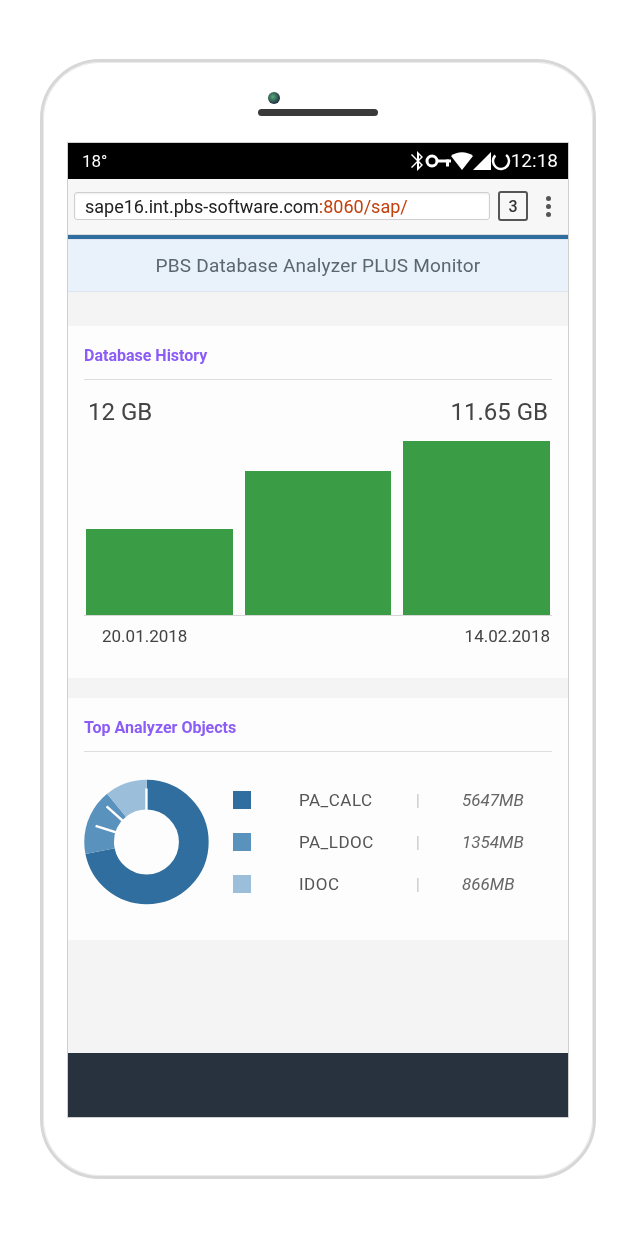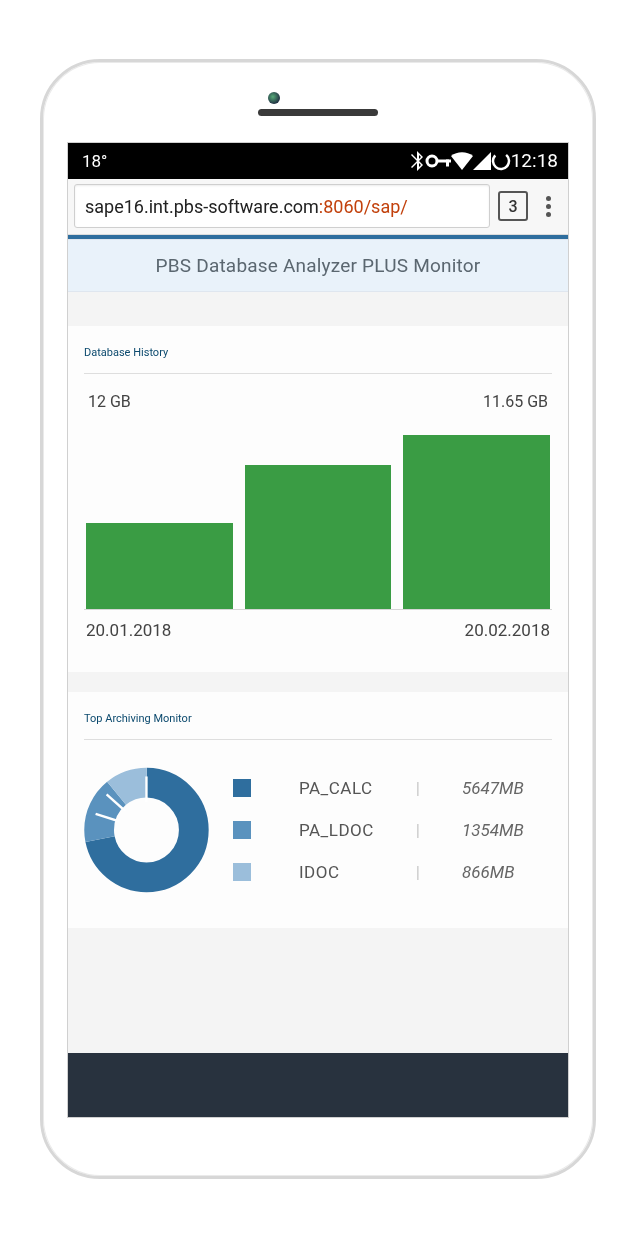--- a/index.html
+++ b/index.html
@@ -67,21 +67,21 @@
   .browserbar {
     height: 56px;
     background: #f7f7f7;
     border-bottom: 1px solid #dcdcdc;
     display:flex; align-items:center;
     padding: 0 8px 0 6px;
     gap: 8px;
   }
   .urlbox {
     flex:1;
-    height: 44px;
+    height: 28px;
     background:#fff;
     border:1px solid #cfcfcf;
     border-radius:3px;
     display:flex; align-items:center;
     padding:0 10px;
     font-size:18px;
     color:#333;
     white-space:nowrap; overflow:hidden;
     box-shadow: 0 1px 2px rgba(0,0,0,.08) inset;
   }
@@ -108,39 +108,39 @@
     font-size:19px;
     letter-spacing:.2px;
   }
   .section {
     background:#fdfdfd;
     margin: 14px 0 0 0;
     padding: 20px 16px 28px 16px;
   }
   .section + .section { margin-top: 20px; }
   .section-title {
-    color:#0c4a6e;
-    font-weight:400;
-    font-size:11px;
+    color:#8b5cf6;
+    font-weight:700;
+    font-size:16px;
     padding-bottom:14px;
     border-bottom:1px solid #dedede;
   }
   
   .barchart { position:relative; height:260px; margin-top:10px; }
-  .bar-labels-top { display:flex; justify-content:space-between; font-size:16px; color:#444; padding:8px 4px 4px 4px;text-align:right; }
+  .bar-labels-top { display:flex; justify-content:space-between; font-size:24px; color:#444; padding:8px 4px 4px 4px;text-align:right; }
   .bars-row {
     position:absolute; left:0; right:0; bottom:34px;
     height:190px;
     border-bottom:1px solid #d6d6d6;
     display:flex; align-items:flex-end; gap:12px;
     padding:0 2px;
   }
   .bar { flex:1; background:#3a9c44; }
   .bar-labels-bot {
-    position:absolute; left:0; right:0; bottom:4px;
+    position:absolute; left:16px; right:0; bottom:4px;
     display:flex; justify-content:space-between;
     font-size:17px; color:#444; padding:0 2px;
   }
   
   .arch-body { display:flex; align-items:center; gap:24px; margin-top:20px; }
   .legend { flex:1; display:flex; flex-direction:column; gap:22px; }
   .legend-row { display:flex; align-items:center; font-size:17px; color:#555;gap:32px; }
   .swatch { width:18px; height:18px; margin-right:16px; }
   .legend-label { flex:1; letter-spacing:.5px; }
   .legend-sep { color:#c7c7c7; padding:0 10px; }
@@ -212,27 +212,27 @@
             <span>12 GB</span>
             <span>11.65 GB</span>
           </div>
           <div class="bars-row">
             <div class="bar" style="height:45%"></div>
             <div class="bar" style="height:76%"></div>
             <div class="bar" style="height:92%"></div>
           </div>
           <div class="bar-labels-bot">
             <span>20.01.2018</span>
-            <span>20.02.2018</span>
+            <span>14.02.2018</span>
           </div>
         </div>
       </div>
 
       <div class="section">
-        <div class="section-title">Top Archiving Monitor</div>
+        <div class="section-title">Top Analyzer Objects</div>
         <div class="arch-body">
           <svg width="140" height="140" viewBox="0 0 42 42">
 
             <circle cx="21" cy="21" r="15.9155" fill="none" stroke="#2f6e9e" stroke-width="10" stroke-dasharray="71.8 28.2" stroke-dashoffset="25"></circle>
             <circle cx="21" cy="21" r="15.9155" fill="none" stroke="#5a92be" stroke-width="10" stroke-dasharray="17.2 82.8" stroke-dashoffset="53.2"></circle>
             <circle cx="21" cy="21" r="15.9155" fill="none" stroke="#9bbedb" stroke-width="10" stroke-dasharray="11.0 89.0" stroke-dashoffset="36.0"></circle>
 
             <line x1="21" y1="21" x2="21" y2="3" stroke="#fff" stroke-width="0.8"></line>
             <line x1="21" y1="21" x2="3.9" y2="15.6" stroke="#fff" stroke-width="0.8"></line>
             <line x1="21" y1="21" x2="7.6" y2="9.0" stroke="#fff" stroke-width="0.8"></line>

